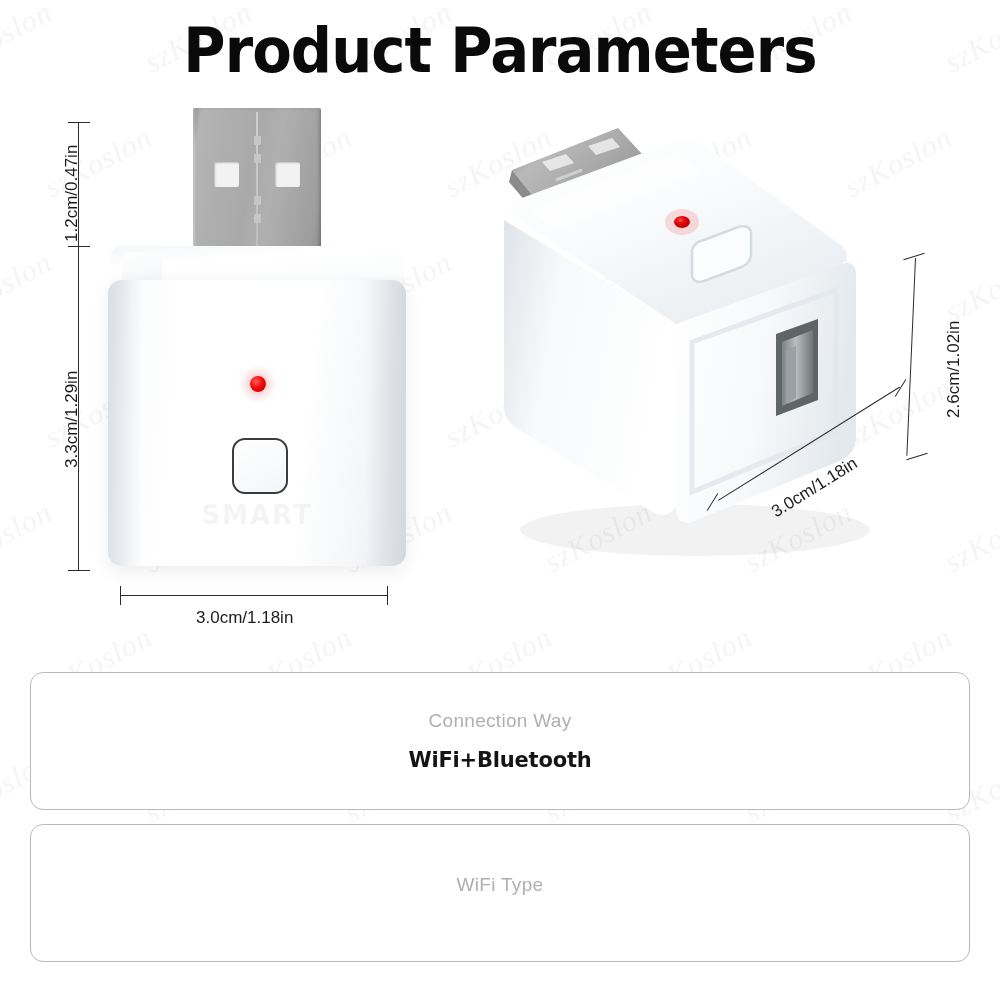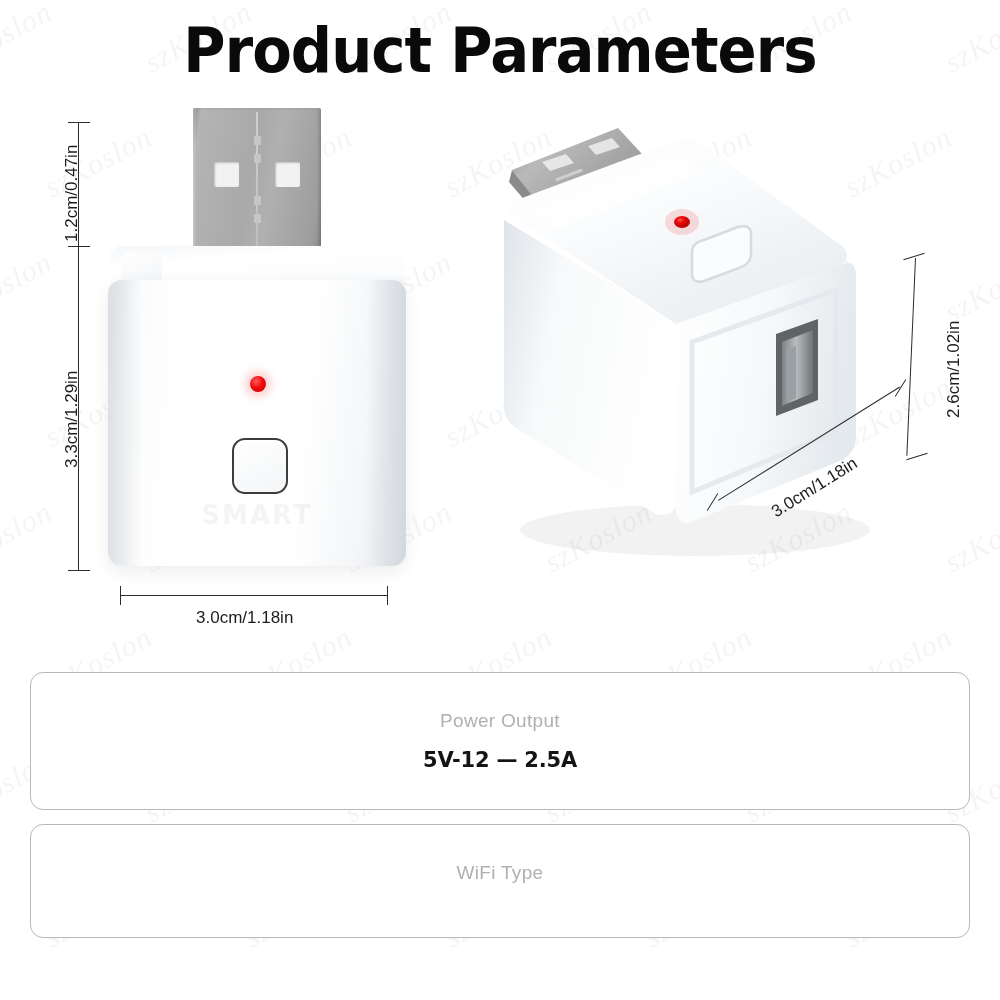--- a/index.html
+++ b/index.html
@@ -137,21 +137,21 @@
   
   .specs{position:absolute;left:0;top:672px;width:1000px;z-index:10;}
   .card{
     position:relative;margin:0 30px 14px 30px;
     border:1px solid #b9b9b9;border-radius:13px;
     background:#fff;
     display:flex;align-items:center;
     box-sizing:border-box;
   }
   .card.row1{height:138px;}
-  .card.row2{height:114px;text-align:right;}
+  .card.row2{height:138px;text-align:right;}
   .cell{
     flex:1 1 0;
     display:flex;flex-direction:column;align-items:center;justify-content:center;
     position:relative;height:100%;
     padding:0 6px;box-sizing:border-box;
   }
   .cell + .cell:before{
     content:"";position:absolute;left:0;top:26px;bottom:26px;width:1px;background:#c9c9c9;
   }
   .cell .lab{
@@ -286,22 +286,22 @@
     <div class="dline" style="left:718px;top:400px;width:214px;height:1px;transform:rotate(-32deg);transform-origin:left top;"></div>
     <div class="dline" style="left:712px;top:392px;width:1px;height:20px;transform:rotate(32deg);"></div>
     <div class="dline" style="left:900px;top:278px;width:1px;height:20px;transform:rotate(32deg);"></div>
     <div class="dlabel" style="left:768px;top:405px;transform:rotate(-32deg);transform-origin:left top;">3.0cm/1.18in</div>
   </div>
 
   <div class="specs">
 
     <div class="card row1">
       <div class="cell">
-        <div class="lab">Power Output</div>
-        <div class="val">5V-12 — 2.5A</div>
+        <div class="lab">Connection Way</div>
+        <div class="val">WiFi+Bluetooth</div>
       </div>
     </div>
 
     <div class="card row2">
       <div class="cell">
         <div class="lab">WiFi Type</div>
       </div>
     </div>
   </div>
 

